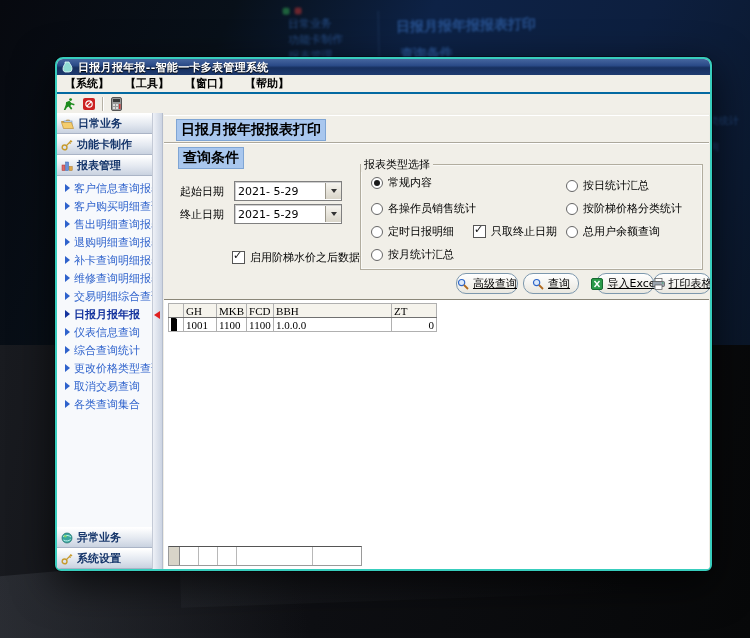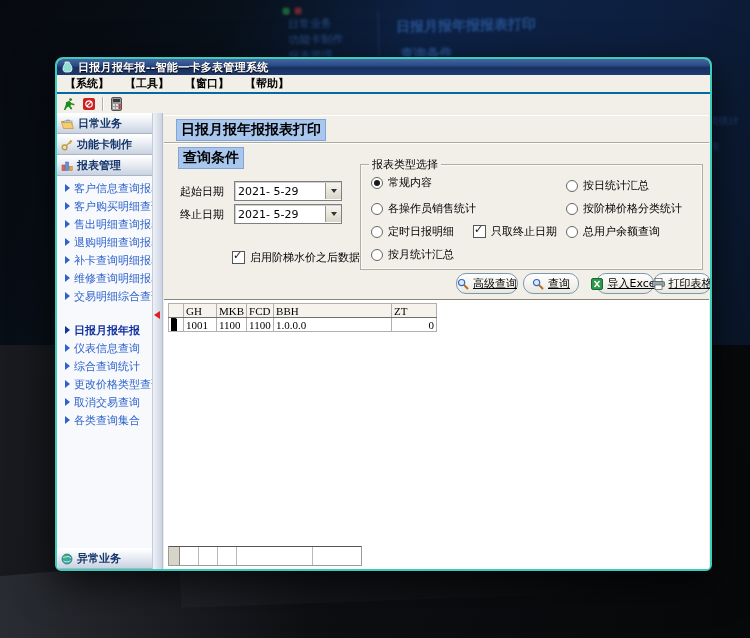--- a/index.html
+++ b/index.html
@@ -58,21 +58,21 @@
     display:flex;flex-direction:column;position:relative;overflow:hidden;}
   .sgroup{height:19px;flex:none;display:flex;align-items:center;gap:4px;padding:0 4px;
     font-size:11px;font-weight:bold;color:#16366b;white-space:nowrap;overflow:hidden;
     background:linear-gradient(180deg,#ffffff 0%,#e3e8f0 55%,#c9d2e0 100%);
     border-bottom:1px solid #aab4c6;border-top:1px solid #fff;cursor:pointer;}
   .sitems{flex:1;padding-top:3px;overflow:hidden;}
   .sitem{height:18px;display:flex;align-items:center;gap:4px;padding-left:8px;
     font-size:11px;color:#2e62cc;white-space:nowrap;overflow:hidden;cursor:pointer;}
   .sitem .tri{flex:none;width:0;height:0;border-top:4px solid transparent;
     border-bottom:4px solid transparent;border-left:5px solid #2e62cc;}
-  .sitem.sel{color:#14339e;font-weight:bold;margin-top:16px;}
+  .sitem.sel{color:#14339e;font-weight:bold;}
   .sitem.sel .tri{border-left-color:#14339e;}
   .sgroups-bottom{position:absolute;left:0;right:0;bottom:0;margin-top:28px;}
 
   
   .splitter{width:9px;background:linear-gradient(90deg,#eef1f7,#ccd4e2);
     border-right:1px solid #b5bdcd;position:relative;cursor:col-resize;}
   .split-arrow{position:absolute;top:198px;left:1px;width:0;height:0;
     border-top:4px solid transparent;border-bottom:4px solid transparent;
     border-right:6px solid #e02020;cursor:pointer;}
 
@@ -98,21 +98,21 @@
   .darr{width:0;height:0;border-left:3.5px solid transparent;border-right:3.5px solid transparent;
     border-top:4px solid #333;}
 
   .chkrow{position:absolute;display:flex;align-items:center;gap:5px;font-size:11px;color:#000;
     white-space:nowrap;cursor:pointer;}
   .chk{width:11px;height:11px;flex:none;background:#fff;border:1px solid #555;position:relative;}
   .chk.on::after{content:"✓";position:absolute;left:0px;top:-3px;font-size:11px;font-weight:bold;color:#111;}
 
   .fieldset{position:absolute;left:196px;top:20px;right:6px;height:104px;
     border:1px solid #b2ad9f;box-shadow:inset 0 0 0 1px rgba(255,255,255,.6);}
-  .fs-legend{position:absolute;top:-8px;left:8px;background:#f1efe8;padding:0 3px;
+  .fs-legend{position:absolute;top:-8px;left:0;background:#f1efe8;padding:0 3px;
     font-size:11px;color:#000;white-space:nowrap;font-family:Liberation Mono, monospace;}
   .radio-row{position:absolute;display:flex;align-items:center;gap:5px;font-size:11px;color:#000;
     white-space:nowrap;cursor:pointer;}
   .rad{width:10px;height:10px;flex:none;border-radius:50%;background:#fff;border:1px solid #666;position:relative;}
   .rad.on::after{content:"";position:absolute;inset:2px;border-radius:50%;background:#1a1a1a;}
   .inline-chk{display:flex;align-items:center;gap:5px;margin-left:14px;}
 
   .qbtn{position:absolute;top:129px;height:21px;box-sizing:border-box;border:1px solid #7d98ad;
     border-radius:10px;background:linear-gradient(180deg,#ffffff,#e9e7df);
     display:flex;align-items:center;justify-content:center;gap:4px;font-size:11px;color:#000;
@@ -303,20 +303,29 @@
           <div class="sgroup">
             <span class="icon">
               <svg width="12" height="12" viewBox="0 0 12 12">
                   <circle cx="6" cy="6" r="5" fill="#3aa7a0" stroke="#1d6f6a" stroke-width=".7"></circle>
                   <path d="M2 4.5c2-1.5 6-1.5 8 .5M2.5 8c2.5 1.5 5.5 1 7-.5" stroke="#bdf0ea" stroke-width="1" fill="none"></path>
                   <circle cx="4.4" cy="4.2" r="1.3" fill="#7fd46a"></circle>
                 </svg>
             </span>
             <span>异常业务</span>
           </div>
+          <div class="sgroup">
+            <span class="icon">
+              <svg width="12" height="12" viewBox="0 0 12 12">
+                  <circle cx="3.6" cy="8.4" r="2.4" fill="none" stroke="#c79b2e" stroke-width="1.4"></circle>
+                  <path d="M5.4 6.6L10 2m-2 1l1.6 1.6M9.4 1.4L11 3" stroke="#c79b2e" stroke-width="1.3" fill="none"></path>
+                </svg>
+            </span>
+            <span>系统设置</span>
+          </div>
         </div>
       </div>
 
       <div class="splitter">
         <span class="split-arrow"></span>
       </div>
 
       <div class="main">
 
         <div class="page-header">

